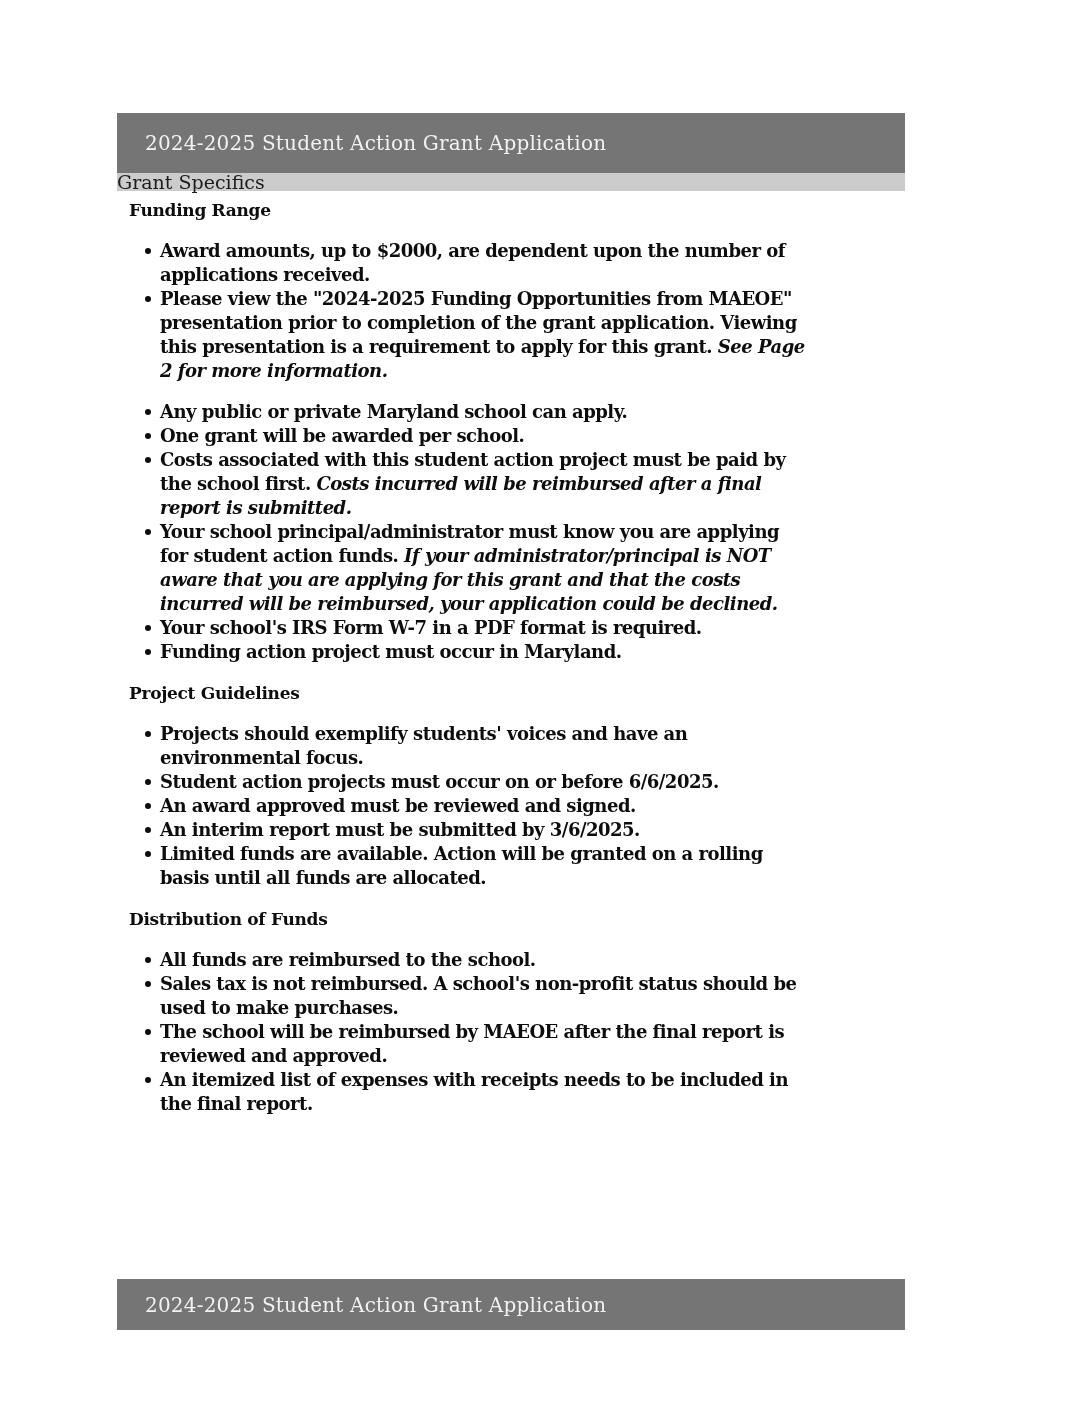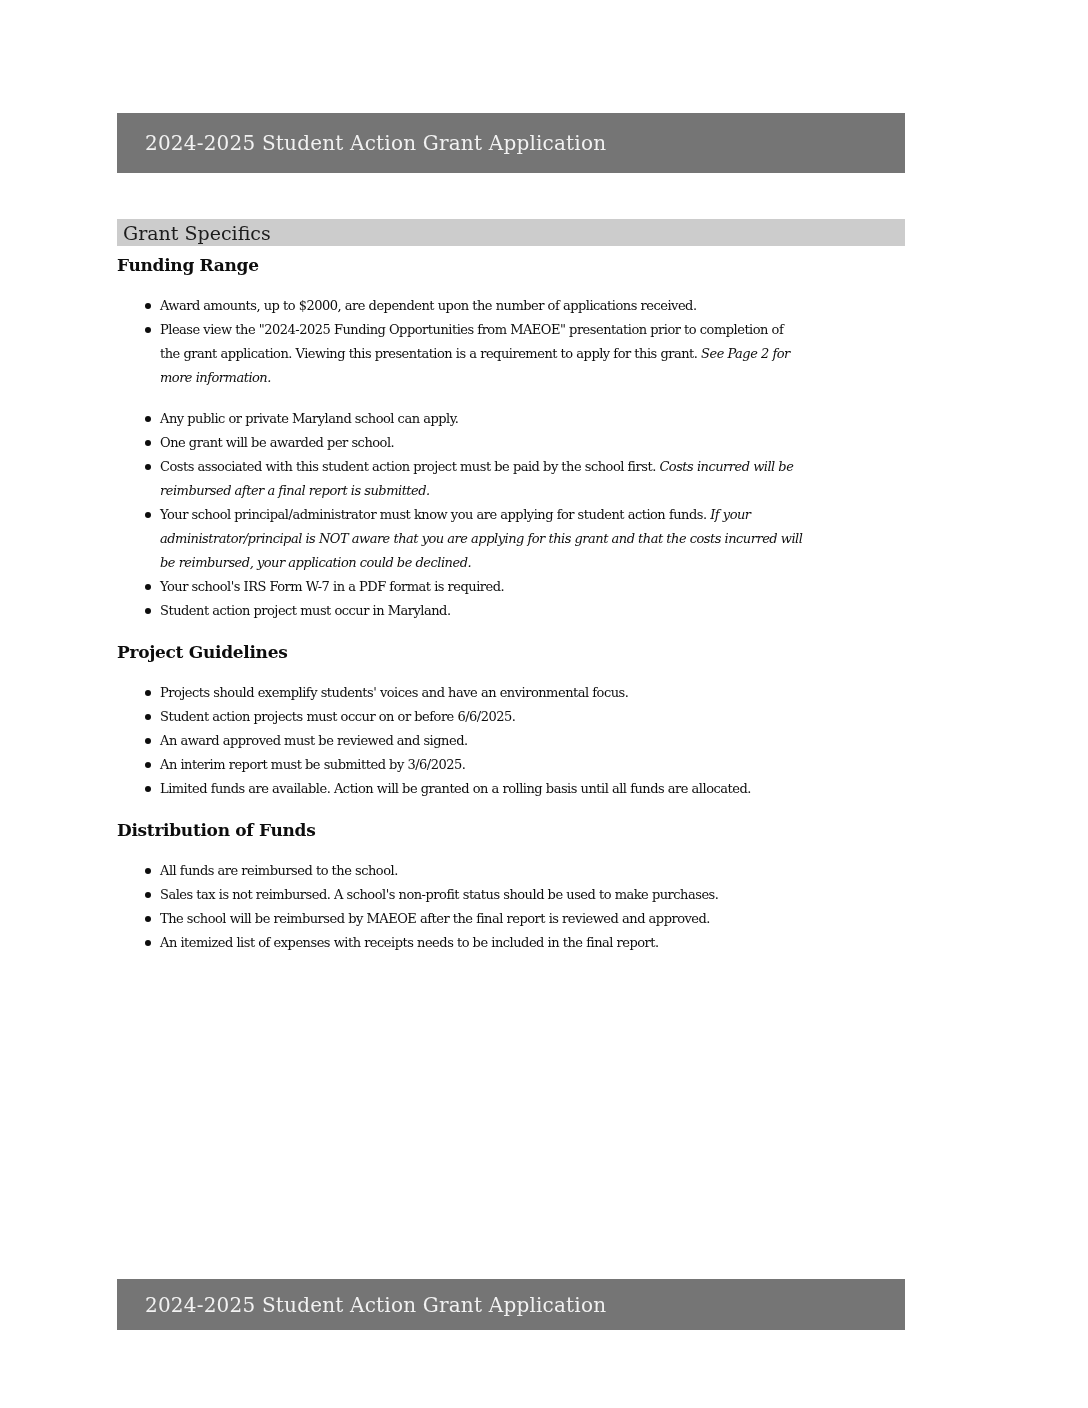--- a/index.html
+++ b/index.html
@@ -34,54 +34,53 @@
     padding-left: 28px;
   }
   .bar-dark .bar-title {
     font-size: 20px;
     font-weight: 400;
     color: var(--header-fg, #f2f2f2);
     letter-spacing: 0.2px;
   }
   .bar-light {
     width: 788px;
-    height: 27px;
+    height: 18px;
     background: var(--section-bg, #cccccc);
     display: flex;
     align-items: center;
-    padding-left: 6px;
-    margin-top: 46px;
+    padding-left: 0;
   }
   .bar-light .section-title {
     font-size: 19px;
     font-weight: 400;
     color: #1c1c1c;
   }
   .content {
     width: 788px;
   }
   h3.sec-heading {
     font-size: 17px;
     font-weight: 700;
     line-height: 24px;
     letter-spacing: -0.3px;
     color: #0d0d0d;
-    margin: 0;
+    margin: 12px;
   }
   h3.sec-heading.first { margin-top: 7px; }
   ul.bullets {
     margin: 17px 0 17px 0;
     padding-left: 43px;
     list-style: none;
     width: 692px;
   }
   ul.bullets li {
     position: relative;
-    font-size: 13px;
-    font-weight: 400;
+    font-size: 18px;
+    font-weight: 700;
     line-height: 24px;
     letter-spacing: -0.5px;
     color: #0d0d0d;
     max-width: 645px;
   }
   ul.bullets li::before {
     content: "";
     position: absolute;
     left: -15px;
     top: 9px;
@@ -130,21 +129,21 @@
         <ul class="bullets">
           <li><span>Award amounts, up to $2000, are dependent upon the number of applications received.</span></li>
           <li><span>Please view the "2024-2025 Funding Opportunities from MAEOE" presentation prior to completion of the grant application. Viewing this presentation is a requirement to apply for this grant. </span><span class="it">See Page 2 for more information.</span></li>
         </ul>
         <ul class="bullets">
           <li><span>Any public or private Maryland school can apply.</span></li>
           <li><span>One grant will be awarded per school.</span></li>
           <li><span>Costs associated with this student action project must be paid by the school first. </span><span class="it">Costs incurred will be reimbursed after a final report is submitted.</span></li>
           <li><span>Your school principal/administrator must know you are applying for student action funds. </span><span class="it">If your administrator/principal is NOT aware that you are applying for this grant and that the costs incurred will be reimbursed, your application could be declined.</span></li>
           <li><span>Your school's IRS Form W-7 in a PDF format is required.</span></li>
-          <li><span>Student action project must occur in Maryland.</span></li>
+          <li><span>Funding action project must occur in Maryland.</span></li>
         </ul>
         <h3 class="sec-heading">Project Guidelines</h3>
         <ul class="bullets">
           <li><span>Projects should exemplify students' voices and have an environmental focus.</span></li>
           <li><span>Student action projects must occur on or before 6/6/2025.</span></li>
           <li><span>An award approved must be reviewed and signed.</span></li>
           <li><span>An interim report must be submitted by 3/6/2025.</span></li>
           <li><span>Limited funds are available. Action will be granted on a rolling basis until all funds are allocated.</span></li>
         </ul>
         <h3 class="sec-heading">Distribution of Funds</h3>

